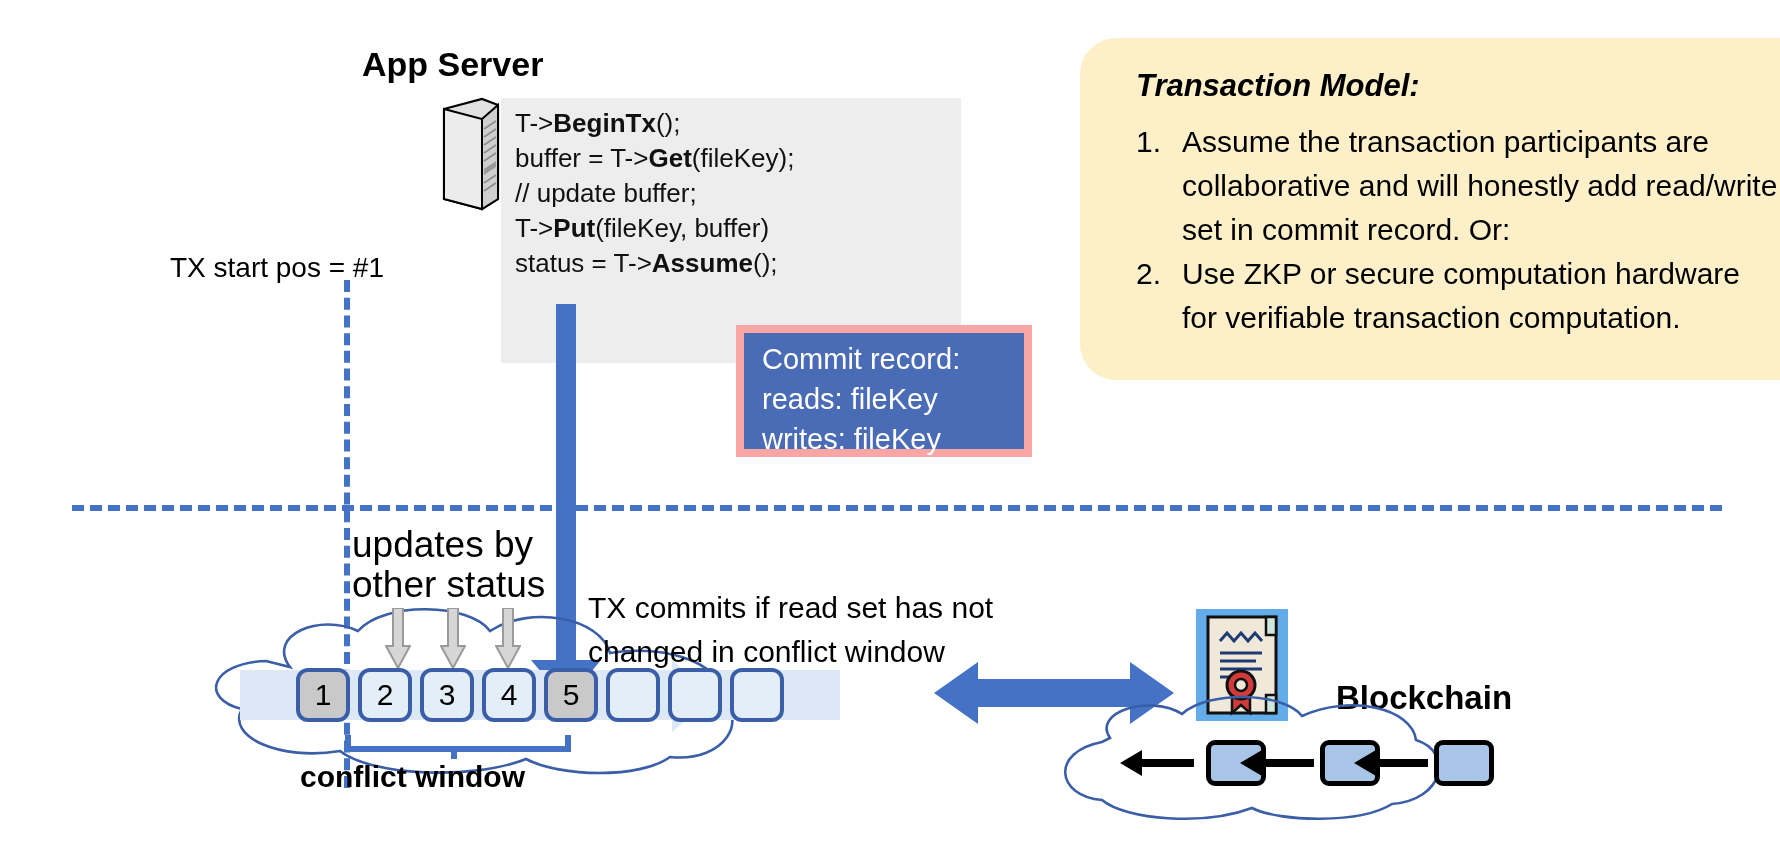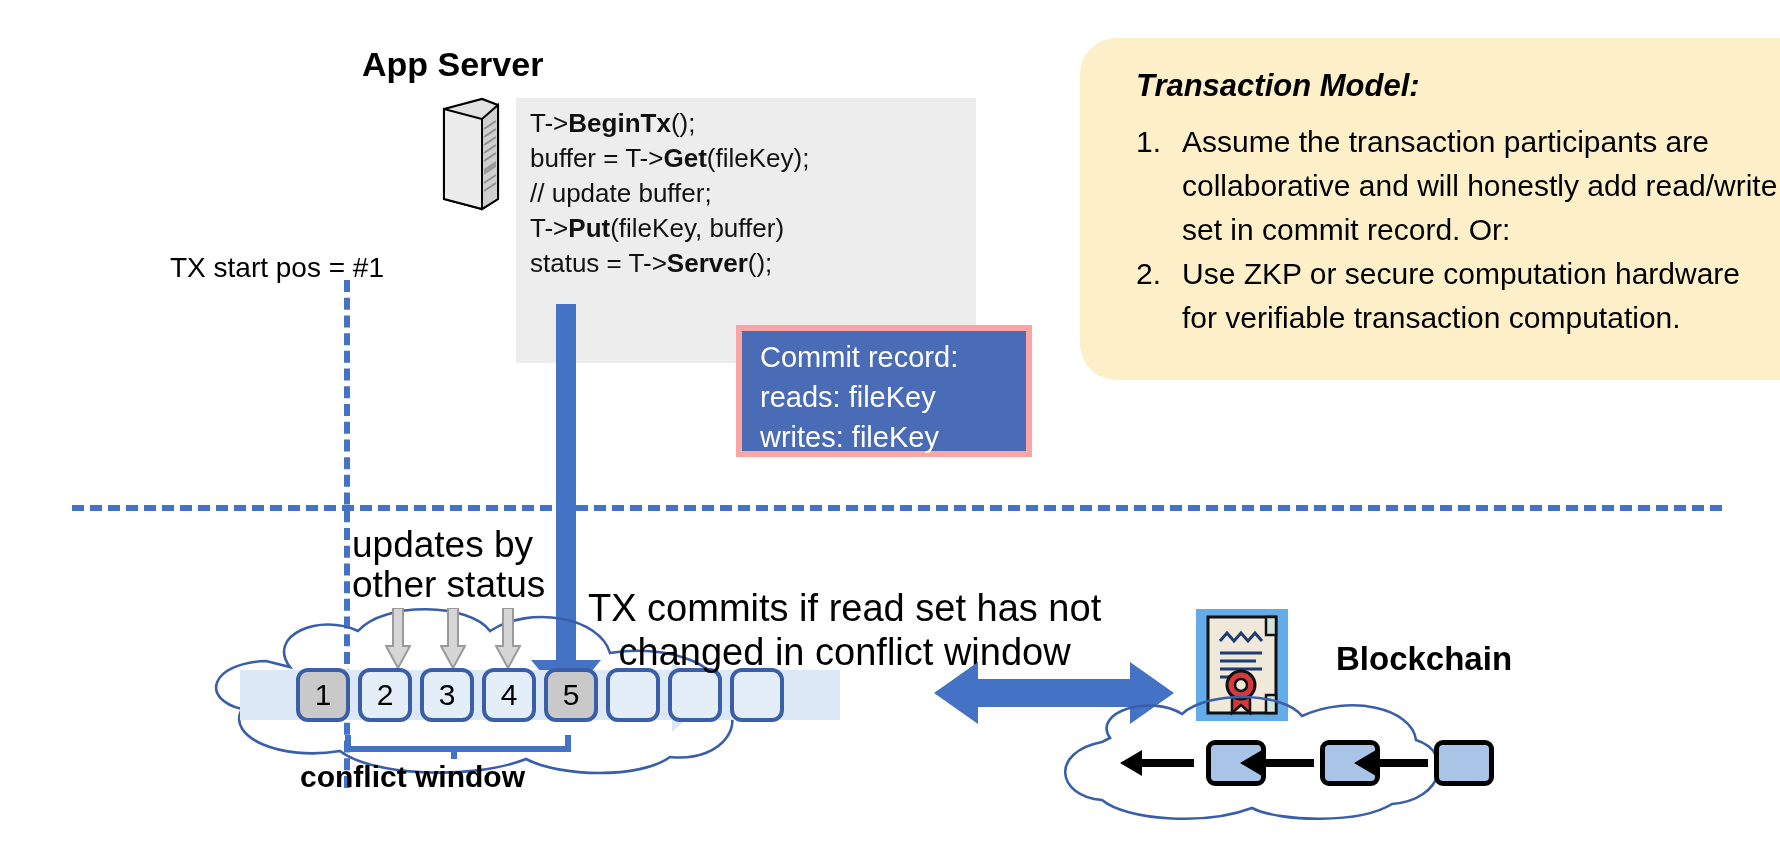--- a/index.html
+++ b/index.html
@@ -8,21 +8,21 @@
 
   .abs { position:absolute; }
 
   
   #app-server-title {
     left:362px; top:45px; font-size:34px; font-weight:bold; letter-spacing:0px;
   }
   #server-icon { left:438px; top:95px; width:66px; height:118px; }
 
   #code-box {
-    left:516px; top:98px; width:460px; height:265px;
+    left:501px; top:98px; width:460px; height:265px;
     background:#ededed;
     padding:8px 0 0 14px; box-sizing:border-box;
   }
   #code-box .code-line {
     font-size:26px; line-height:35px; white-space:pre; color:#111;
   }
   #code-box .code-line b { font-weight:bold; }
 
   
   #tx-start-label { left:170px; top:252px; font-size:28px; }
@@ -48,39 +48,39 @@
   #transaction-model-title {
     font-size:31px; font-style:italic; font-weight:bold; margin-bottom:16px;
   }
   .tm-item { display:flex; font-size:30px; line-height:44px; }
   .tm-num { width:46px; flex:0 0 46px; }
   .tm-text { flex:1; }
 
   
   #commit-record-box {
     left:736px; top:325px; width:296px; height:132px;
-    background:#4a6bb5; border:6px solid #fca5a5; box-sizing:border-box;
+    background:#4a6bb5; border:8px solid #fca5a5; box-sizing:border-box;
     padding:6px 0 0 18px; color:#ffffff;
   }
   #commit-record-box .cr-line { font-size:29px; line-height:40px; white-space:pre; }
 
   
   #connector-vert-top { left:556px; top:304px; width:20px; height:200px; background:#4472c4; }
   #connector-vert-bot { left:556px; top:490px; width:20px; height:180px; background:#4472c4; }
   #connector-arrowhead {
     left:531px; top:660px; width:0; height:0;
     border-left:35px solid transparent; border-right:35px solid transparent;
     border-top:42px solid #4472c4;
   }
 
   
   #updates-label { left:352px; top:525px; font-size:37px; line-height:40px; }
 
   
-  #tx-commits-label { left:588px; top:586px; font-size:38px; line-height:44px;text-align:center; }
+  #tx-commits-label { left:588px; top:586px; font-size:30px; line-height:44px; }
 
   
   #log-cloud { left:170px; top:595px; width:660px; height:185px; }
 
   
   #log-band { left:240px; top:670px; width:600px; height:50px; background:#dce8f6; }
 
   
   .log-block {
     position:absolute; width:54px; height:54px; top:668px;
@@ -95,21 +95,21 @@
 
   
   #conflict-bracket { left:344px; top:735px; width:228px; height:26px; }
   #conflict-window-label {
     left:300px; top:760px; font-size:30px; font-weight:bold;
   }
 
   
   #bidir-arrow { left:934px; top:660px; width:240px; height:66px; }
   #cert-icon   { left:1196px; top:609px; width:92px; height:112px; }
-  #blockchain-label { left:1336px; top:640px; font-size:33px; font-weight:bold; }
+  #blockchain-label { left:1336px; top:679px; font-size:33px; font-weight:bold; }
   #chain-cloud { left:1040px; top:690px; width:420px; height:135px; }
   .chain-block {
     position:absolute; width:60px; height:46px; top:740px;
     border:5px solid #000; border-radius:9px; box-sizing:border-box;
     background:#a8c4e6;
   }
   .chain-arrow { position:absolute; top:748px; height:30px; width:74px; }
 </style>
 </head>
 <body>
@@ -130,21 +130,21 @@
     <line x1="46" y1="96" x2="58" y2="88"></line>
   </g>
   <path d="M46 74 L58 66 L58 72 L46 80 Z" fill="#9a9a9a"></path>
 </svg>
 
 <div class="abs" id="code-box">
   <div class="code-line"><span>T-&gt;</span><b>BeginTx</b><span>();</span></div>
   <div class="code-line"><span>buffer = T-&gt;</span><b>Get</b><span>(fileKey);</span></div>
   <div class="code-line"><span>// update buffer;</span><b></b><span></span></div>
   <div class="code-line"><span>T-&gt;</span><b>Put</b><span>(fileKey, buffer)</span></div>
-  <div class="code-line"><span>status = T-&gt;</span><b>Server</b><span>();</span></div>
+  <div class="code-line"><span>status = T-&gt;</span><b>Assume</b><span>();</span></div>
 </div>
 
 <div class="abs" id="tx-start-label">TX start pos = #1</div>
 <div class="abs" id="tx-start-dashed"></div>
 
 <div class="abs" id="horizontal-dashed"></div>
 
 <div class="abs" id="transaction-model-box">
   <div id="transaction-model-title">Transaction Model:</div>
   <div class="tm-item">

